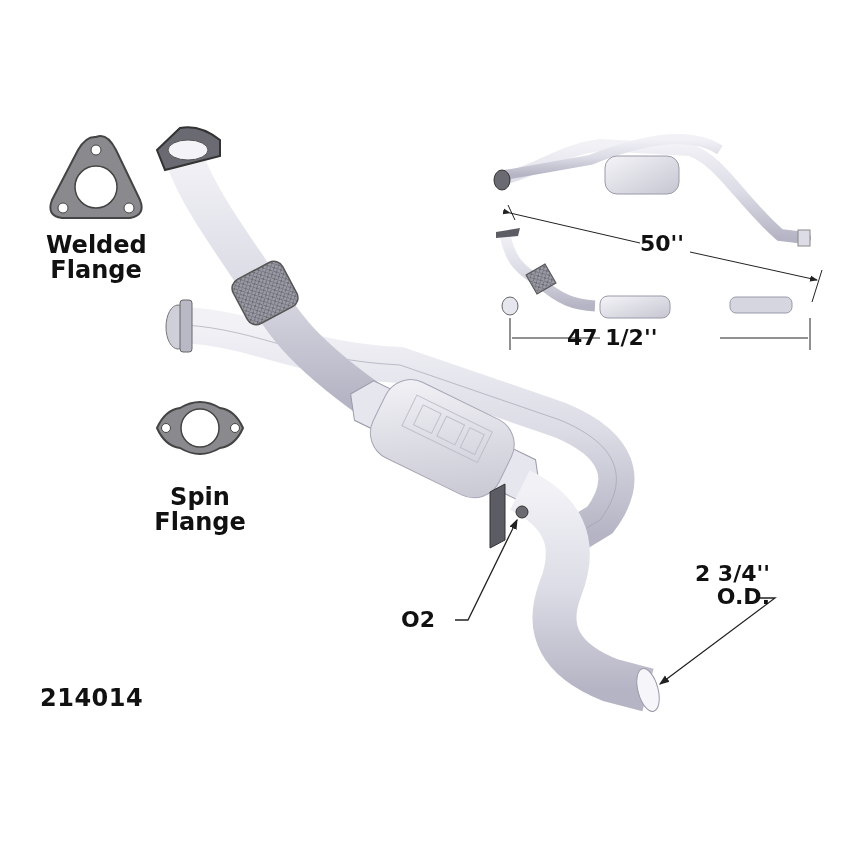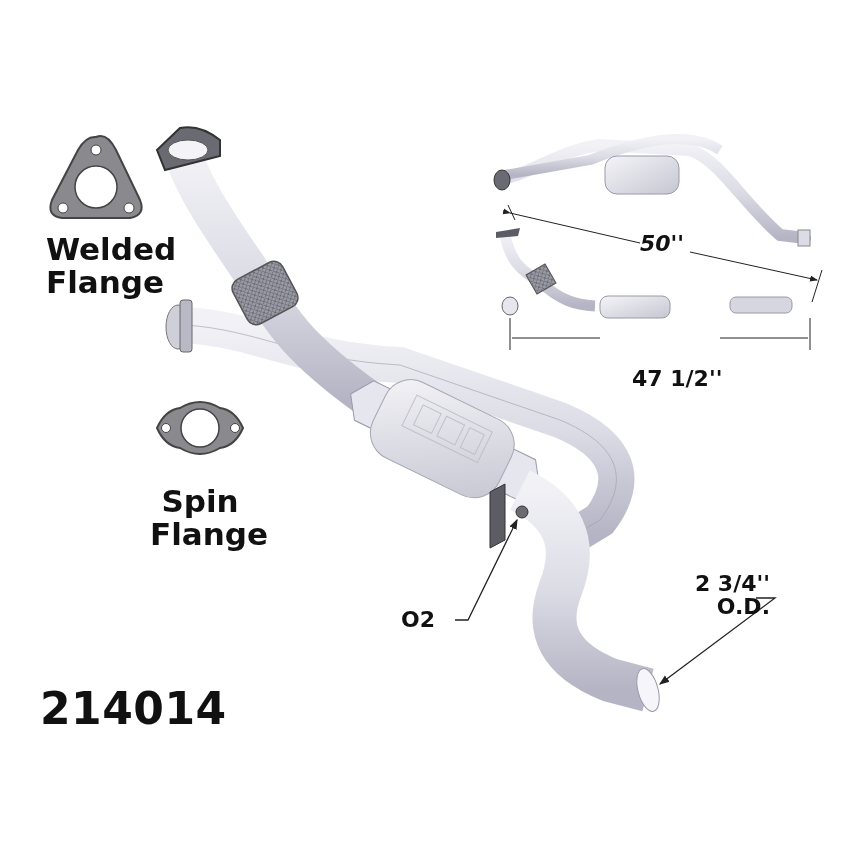--- a/index.html
+++ b/index.html
@@ -1,20 +1,20 @@
 <!DOCTYPE html>
 <html><head>
 <meta charset="utf-8">
 <style>
   html,body{margin:0;padding:0;background:#ffffff;}
   body{width:850px;height:850px;position:relative;overflow:hidden;font-family:"DejaVu Sans","Liberation Sans",sans-serif;}
   .label{position:absolute;color:#111;font-weight:bold;text-align:center;line-height:1.05;}
-  .lbl-flange{font-size:31px;}
+  .lbl-flange{font-size:24px;}
   .lbl-dim{font-size:22px;}
-  .lbl-part{font-size:44px;letter-spacing:0.5px;text-align:right;}
+  .lbl-part{font-size:24px;letter-spacing:0.5px;text-align:right;}
   svg{position:absolute;left:0;top:0;}
 </style>
 </head>
 <body>
 
 <svg width="850" height="850" viewBox="0 0 850 850">
   <defs>
     <linearGradient id="pipeG" x1="0" y1="0" x2="0" y2="1">
       <stop offset="0" stop-color="#f1f1f6"></stop>
       <stop offset="0.5" stop-color="#dcdce6"></stop>
@@ -125,22 +125,22 @@
   <div>Flange</div>
 </div>
 
 <div class="label lbl-flange" style="left:150px;top:467px;width:100px;margin-top:18px;">
   <div>Spin</div>
   <div>Flange</div>
 </div>
 
 <div class="label lbl-dim" style="left:401px;top:608px;">O2</div>
 
-<div class="label lbl-dim" style="left:680px;top:562px;width:90px;text-align:right;margin-top:10px;">
+<div class="label lbl-dim" style="left:680px;top:562px;width:90px;text-align:right;">
   <div>2 3/4''</div>
   <div>O.D.</div>
 </div>
 
-<div class="label lbl-dim" style="left:640px;top:232px;font-style:italic;">50''</div>
+<div class="label lbl-dim" style="left:640px;top:232px;">50''</div>
 
-<div class="label lbl-dim" style="left:632px;top:326px;margin-top:41px;">47 1/2''</div>
+<div class="label lbl-dim" style="left:567px;top:326px;">47 1/2''</div>
 
 <div class="label lbl-part" style="left:40px;top:686px;">214014</div>
 
 </body></html>

